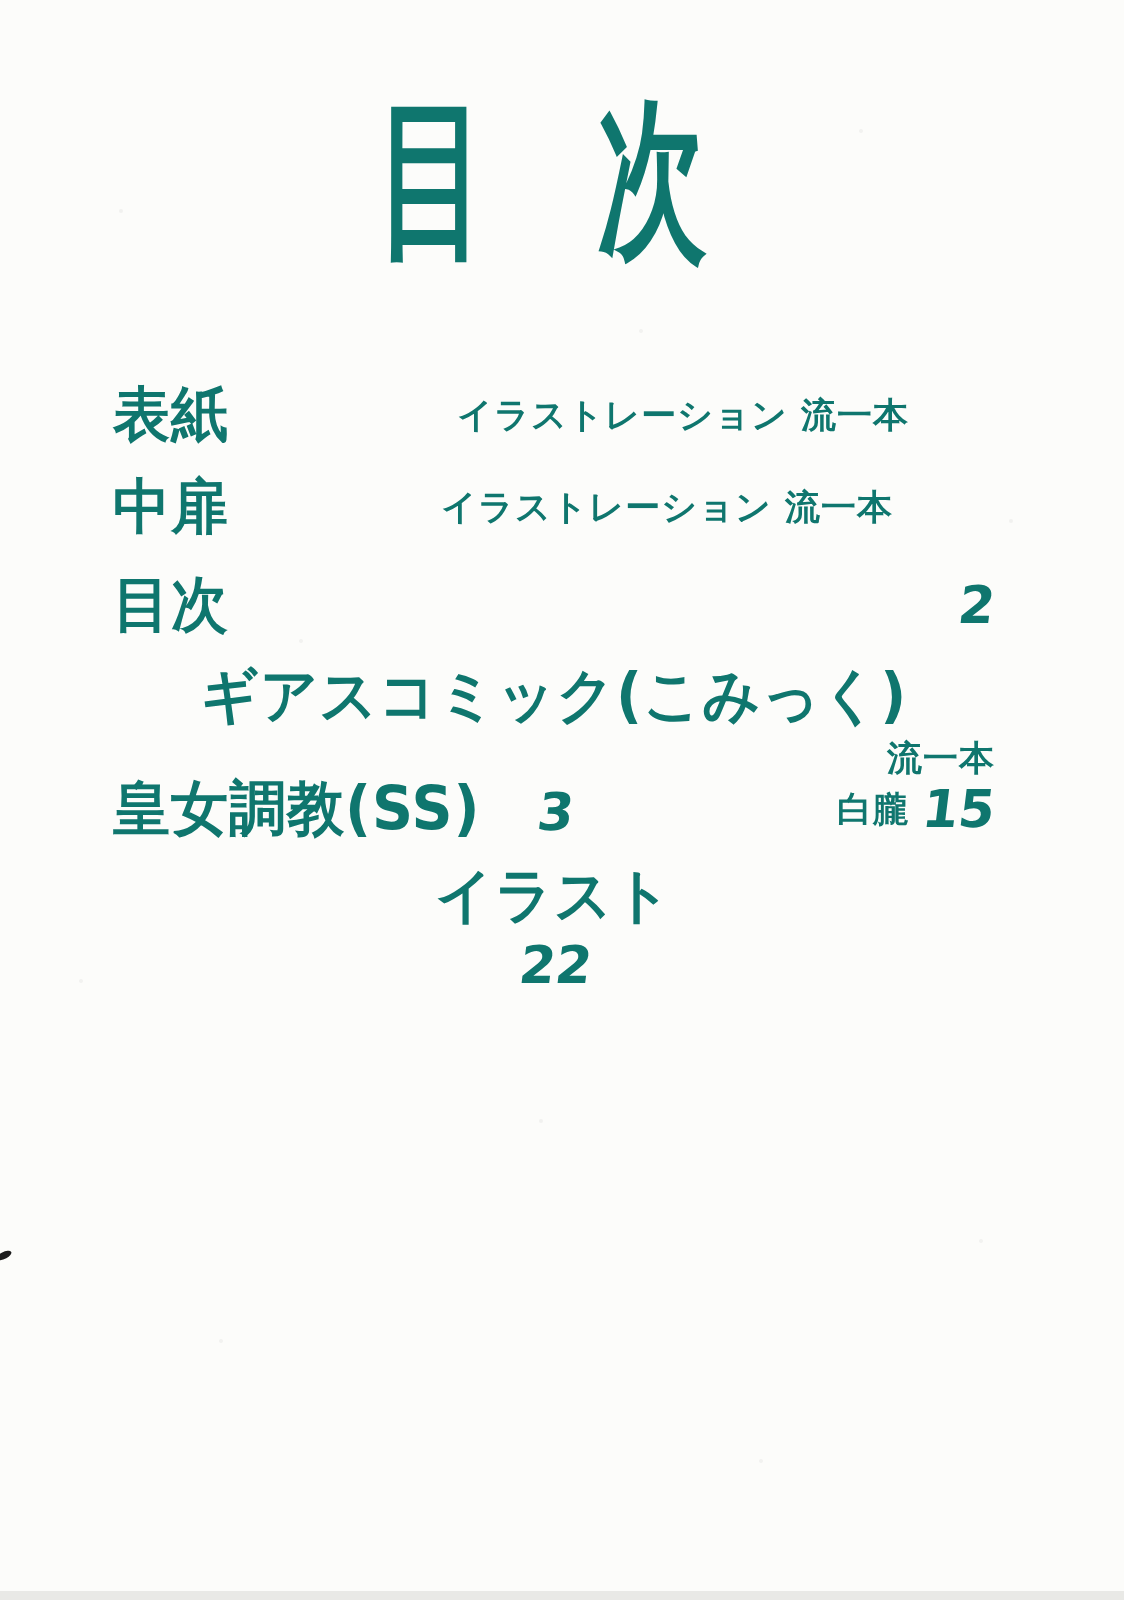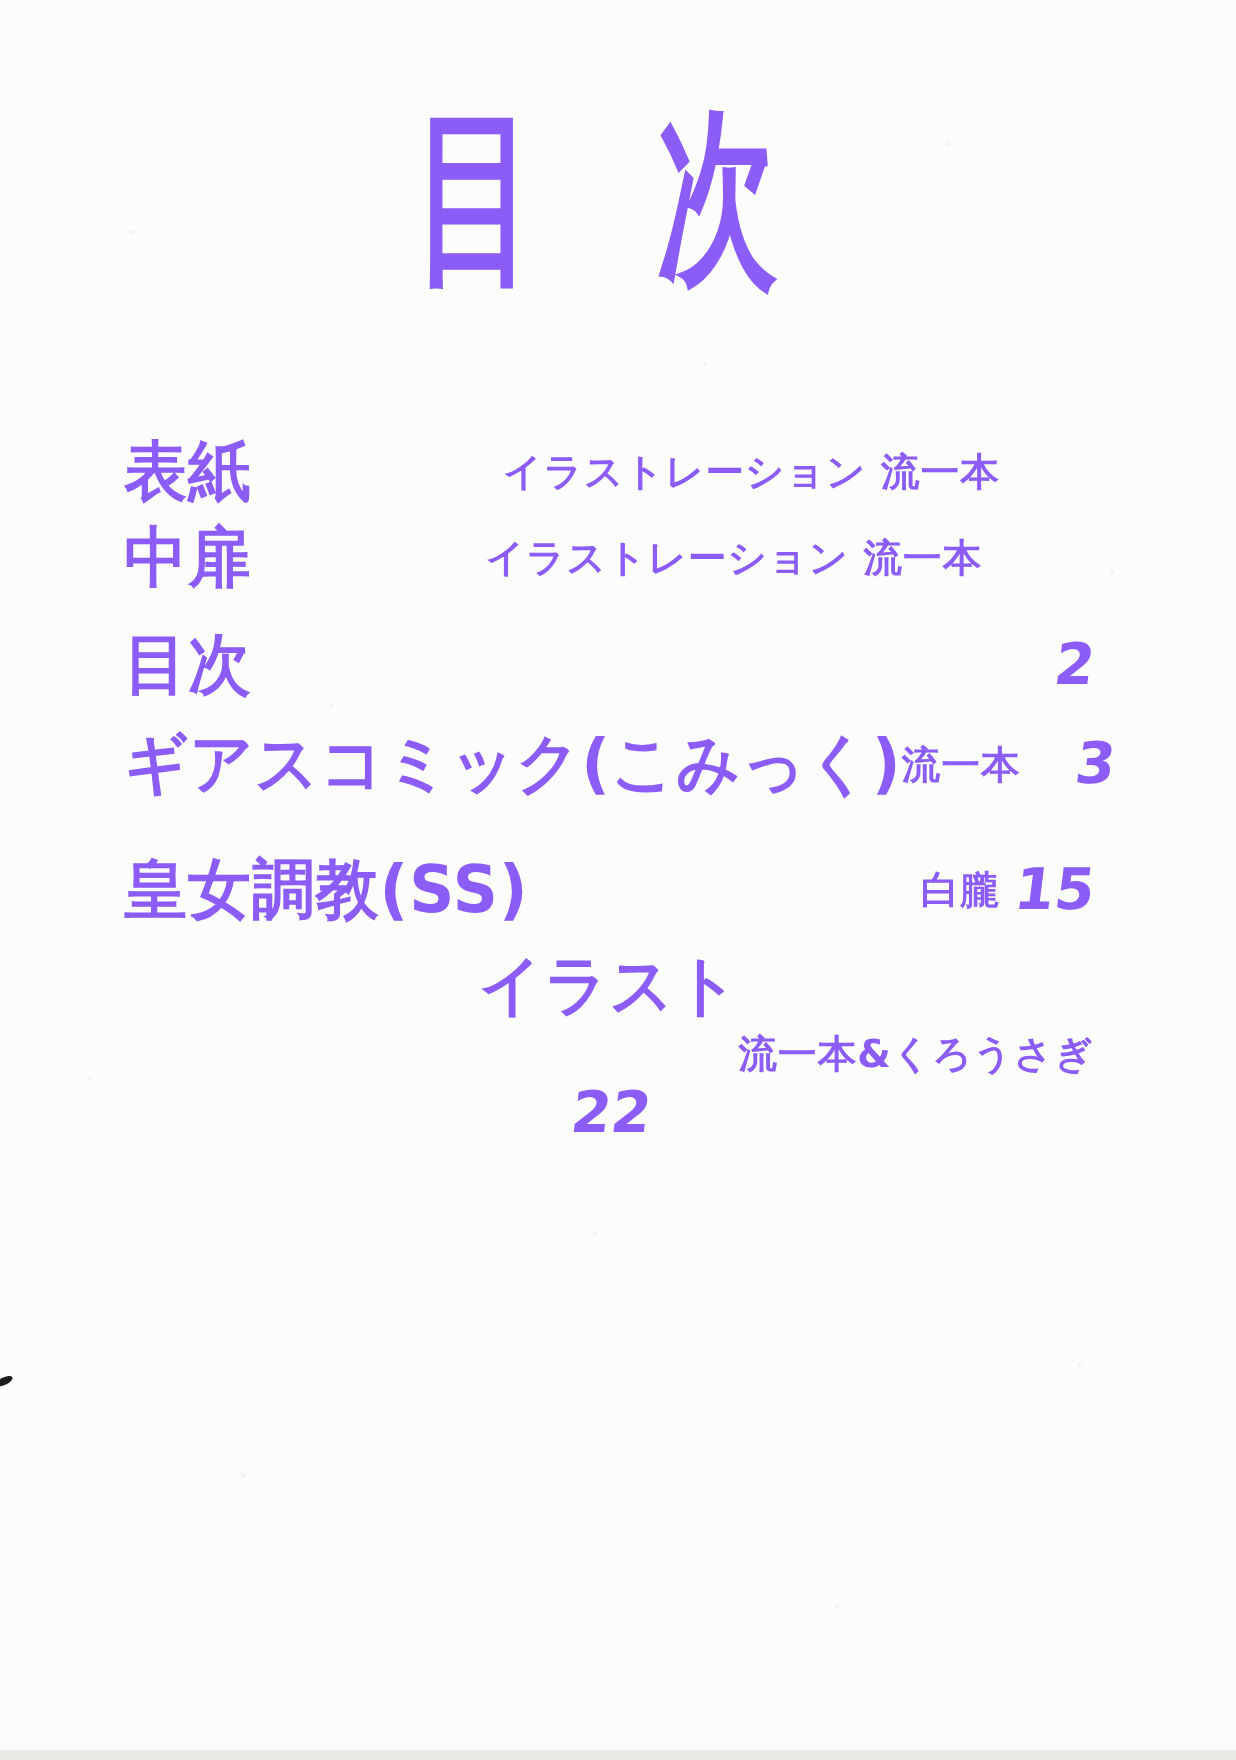--- a/index.html
+++ b/index.html
@@ -6,21 +6,21 @@
     margin: 0;
     padding: 0;
     background: #e9e9e7;
   }
   .page {
     position: relative;
     width: 1124px;
     height: 1600px;
     margin: 0 auto;
     background: #fcfcfa;
-    color: #8b5cf6;
+    color: #0f766e;
     font-family: "DejaVu Sans", sans-serif;
     overflow: hidden;
   }
   
   .speckles {
     position: absolute;
     top: 0; left: 0;
     width: 2px; height: 2px;
     border-radius: 50%;
     background: transparent;
@@ -59,24 +59,24 @@
   }
   .toc-row {
     position: absolute;
     left: 0;
     right: 0;
     height: 74px;
     display: flex;
     align-items: center;
     white-space: nowrap;
   }
-  .toc-row:nth-of-type(1) { top: 392px; }
+  .toc-row:nth-of-type(1) { top: 378px; }
   .toc-row:nth-of-type(2) { top: 470px; gap: 16px; }
   .toc-row:nth-of-type(3) { top: 568px; }
-  .toc-row:nth-of-type(4) { top: 658px; }
+  .toc-row:nth-of-type(4) { top: 658px; flex-direction: column; }
   .toc-row:nth-of-type(5) { top: 756px; margin-top: 16px; }
   .toc-row:nth-of-type(6) { top: 858px; flex-direction: column; }
   .toc-row:nth-of-type(7) { top: 948px; }
   .toc-label {
     font-size: 57px;
     font-weight: 900;
     letter-spacing: 1px;
     transform: scaleY(1.05);
   }
   .toc-credit {
@@ -150,21 +150,20 @@
     </div>
 
     <div class="toc-row">
       <span class="toc-label">皇女調教(SS)</span>
       <span class="toc-credit">白朧</span>
       <span class="toc-page">15</span>
     </div>
 
     <div class="toc-row">
       <span class="toc-label">イラスト</span>
-      <span class="toc-credit">流一本&amp;くろうさぎ</span>
       <span class="toc-page">22</span>
     </div>
 
 
   </div>
 
   <div class="scan-mark"></div>
   <div class="scan-edge"></div>
 </div>
 

